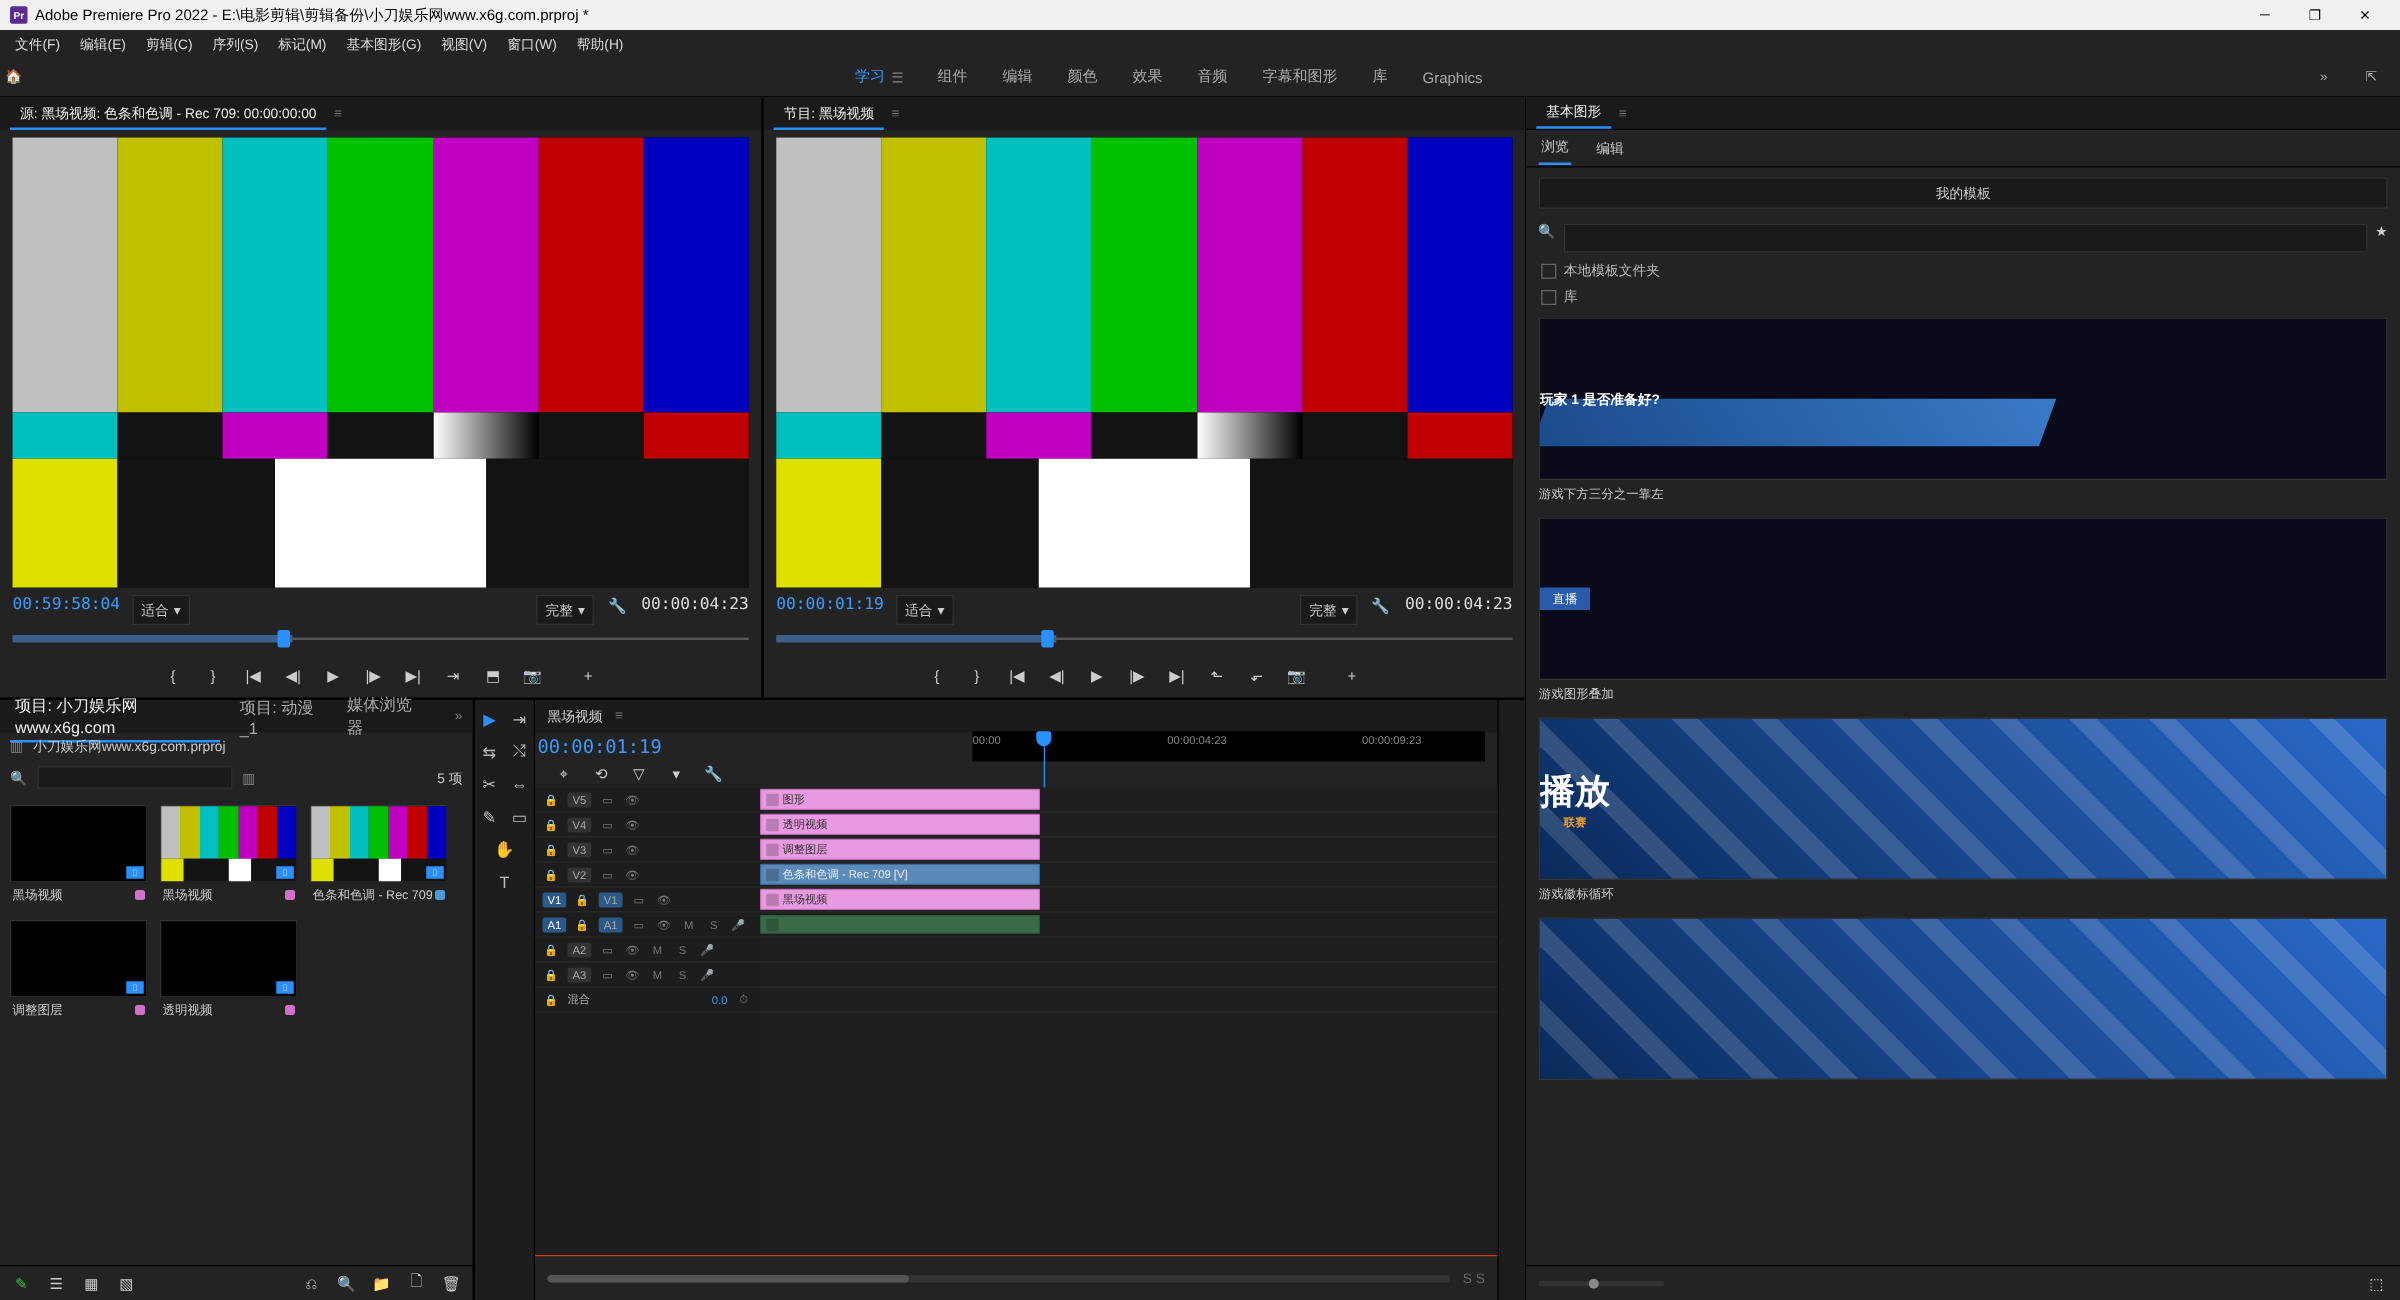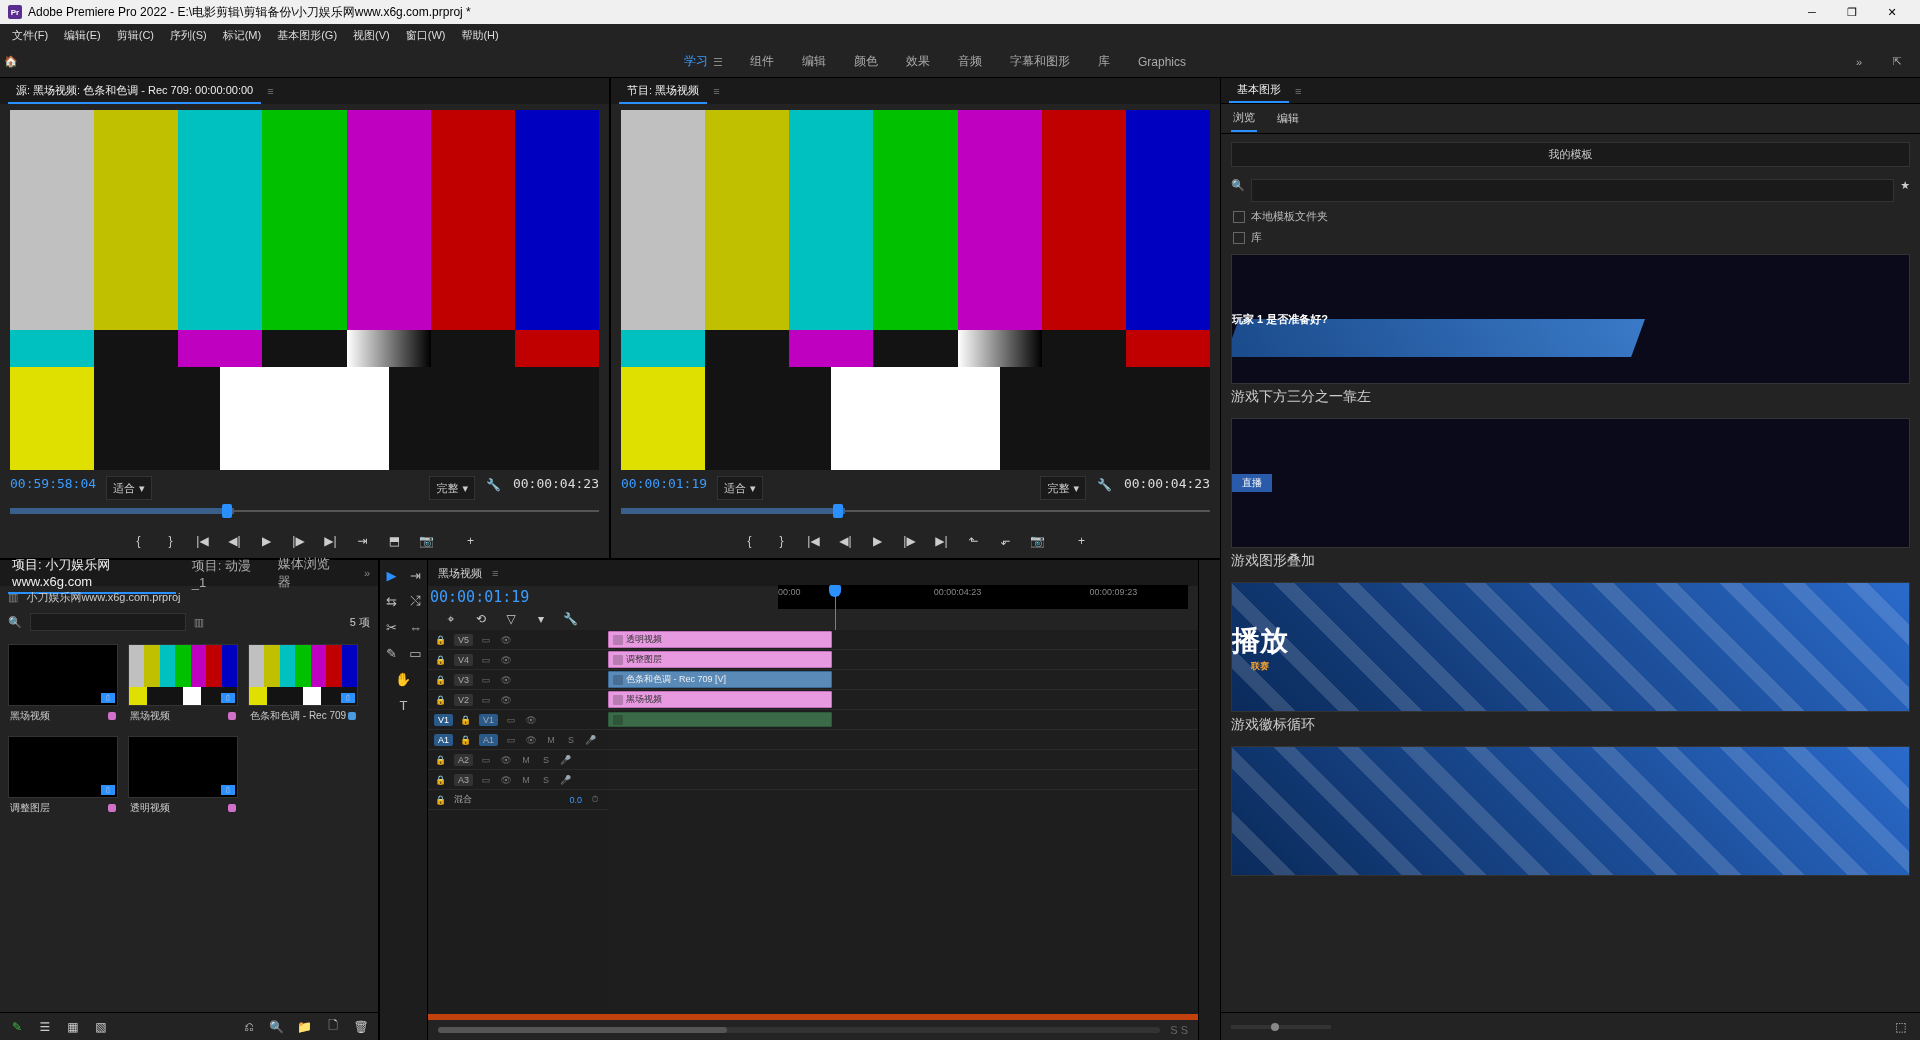--- a/index.html
+++ b/index.html
@@ -102,38 +102,38 @@
 .track-head .sel { background:#2a5a8a; color:#fff; padding:1px 4px; border-radius:2px; }
 .track-head .tog { width:14px; height:14px; display:flex;align-items:center;justify-content:center; color:#777; cursor:pointer;}
 .track-lanes { flex:1; position:relative; background:#1e1e1e;}
 .lane { height:20px; border-bottom:1px solid #2a2a2a; position:relative;}
 .clip { position:absolute; top:1px; bottom:1px; border-radius:1px; display:flex; align-items:center; padding:0 4px; font-size:9px; overflow:hidden; white-space:nowrap;}
 .clip.pink { background:#e89ae0; color:#333; border:1px solid #c070b8;}
 .clip.blue { background:#5a8ab8; color:#eee; border:1px solid #3a6a98;}
 .clip.audio { background:#3a6a48; border:1px solid #2a5a38; top:2px; bottom:2px;}
 .clip .ci { width:10px;height:10px; margin-right:3px; background:rgba(0,0,0,0.2); border-radius:1px;}
 
-.tl-footer { height:26px; display:flex; align-items:center; padding:0 10px; border-top:6px solid #c2410c; gap:10px;}
+.tl-footer { height:36px; display:flex; align-items:center; padding:0 10px; border-top:1px solid #c2410c; gap:10px;}
 
 
 .eg { flex:1; background:#232323; display:flex; flex-direction:column; }
 .eg .panel-tabbar { border-bottom:1px solid #000;}
 .eg-tabs { height:30px; display:flex; align-items:center; padding:0 10px; gap:18px; border-bottom:1px solid #000;}
 .eg-tabs .et { color:#ccc; cursor:pointer; padding:5px 2px;}
 .eg-tabs .et.active { border-bottom:2px solid #2a8fff; }
 .eg-btn { margin:8px 10px; background:#1a1a1a; border:1px solid #333; text-align:center; padding:4px; color:#ccc; cursor:pointer;}
 .eg-search { margin:4px 10px; display:flex; gap:6px;}
 .eg-search input { flex:1; background:#1a1a1a; border:1px solid #333; padding:3px 6px; color:#ccc;}
 .eg-chk { display:flex; align-items:center; gap:6px; padding:3px 12px; color:#bbb;}
 .eg-list { flex:1; overflow:auto; padding:6px 10px;}
 .eg-item { margin-bottom:8px;}
 .eg-thumb { height:130px; background:#0a0a1a; border:1px solid #333; display:flex; align-items:center; justify-content:flex-start; position:relative; overflow:hidden;}
 .eg-thumb .blue-stripe { position:absolute; width:60%; height:30%; background:linear-gradient(45deg,#1a4a8a,#3a7ac8); transform:skewX(-20deg);}
 .eg-thumb .text { position:relative; color:#fff; font-size:12px; font-weight:bold; text-align:center; z-index:2;}
-.eg-cap { padding:4px 0; color:#ccc; font-size:14px;}
+.eg-cap { padding:4px 0; color:#ccc; font-size:10px;}
 .eg-footer { height:28px; border-top:1px solid #000; display:flex; align-items:center; padding:0 10px; justify-content:space-between;}
 
 .checkbox { width:12px; height:12px; border:1px solid #666; display:inline-block; cursor:pointer;}
 </style>
 </head>
 <body>
 
 <div class="titlebar">
   <span class="logo">Pr</span>
   <span class="title">Adobe Premiere Pro 2022 - E:\电影剪辑\剪辑备份\小刀娱乐网www.x6g.com.prproj *</span>
@@ -529,20 +529,23 @@
                 <div class="track-head">
                   <span class="tog">🔒</span>
                   <span>混合</span>
                   <span style="flex:1"></span>
                   <span style="color:#3a9cff">0.0</span>
                   <span class="tog">⏱</span>
                 </div>
               </div>
             <div class="track-lanes" id="track-lanes">
                 <div class="lane">
+                  <div class="clip pink" style="left: 0%; width: 38%;"><span class="ci"></span>图形</div>
+                </div>
+                <div class="lane">
                   <div class="clip pink" style="left: 0%; width: 38%;"><span class="ci"></span>透明视频</div>
                 </div>
                 <div class="lane">
                   <div class="clip pink" style="left: 0%; width: 38%;"><span class="ci"></span>调整图层</div>
                 </div>
                 <div class="lane">
                   <div class="clip blue" style="left: 0%; width: 38%;"><span class="ci"></span>色条和色调 - Rec 709 [V]</div>
                 </div>
                 <div class="lane">
                   <div class="clip pink" style="left: 0%; width: 38%;"><span class="ci"></span>黑场视频</div>

